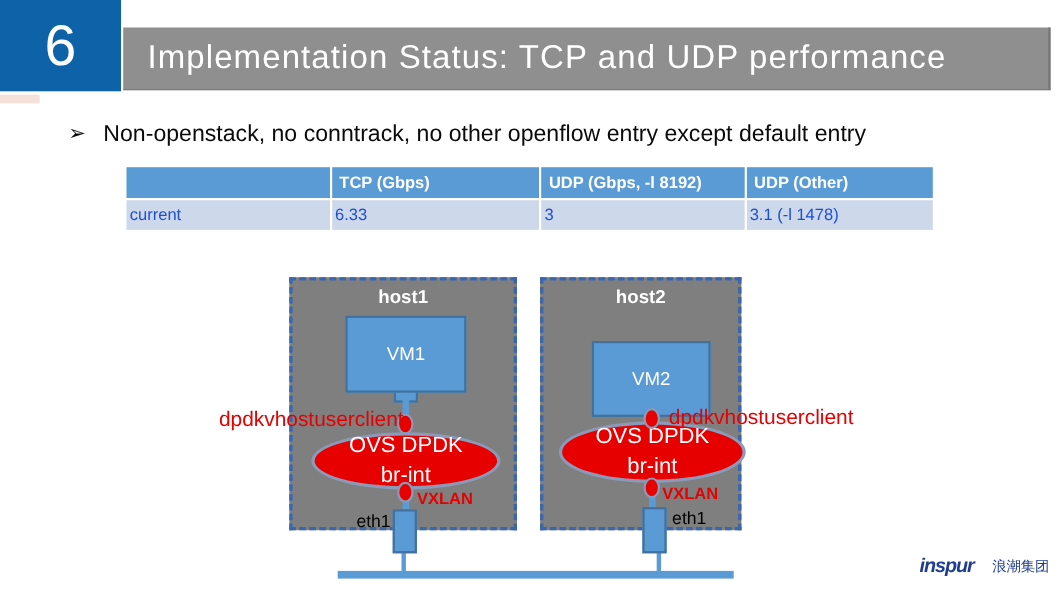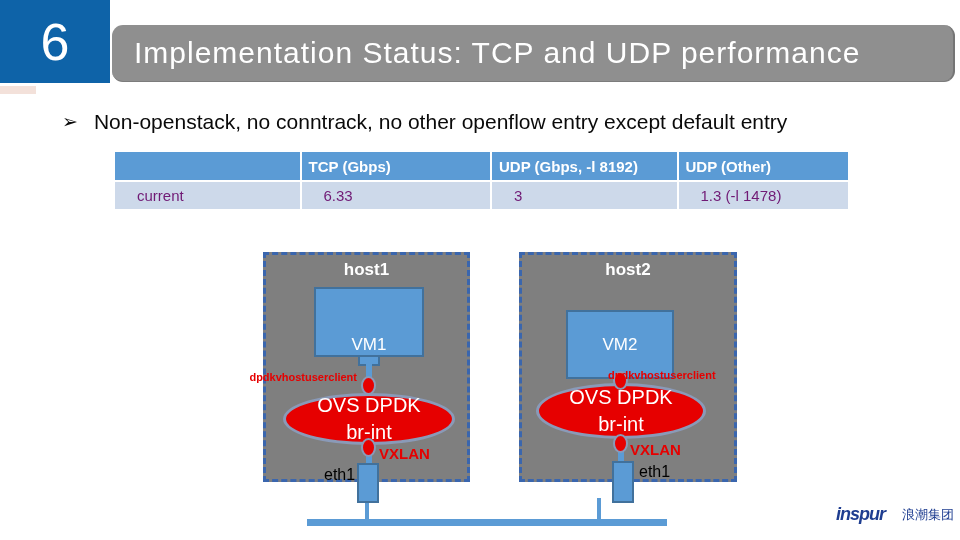--- a/index.html
+++ b/index.html
@@ -14,21 +14,21 @@
     background:var(--number-blue);color:#fff;
     display:flex;align-items:center;justify-content:center;
     font-size:52px;font-weight:400;
   }
   .title-bar{
     position:absolute;left:112px;top:25px;width:843px;height:57px;
     background:var(--title-gray);
     border-right:2px solid #757575;border-bottom:1px solid #7c7c7c;
     color:#fff;display:flex;align-items:center;
     padding-left:22px;box-sizing:border-box;
-    font-size:30px;letter-spacing:1px;font-weight:400;border-radius:11px;
+    font-size:30px;letter-spacing:1px;font-weight:400;
   }
   .accent-strip{
     position:absolute;left:0;top:86px;width:36px;height:8px;
     background:var(--accent-strip);
   }
   
   .bullet{
     position:absolute;left:62px;top:110px;width:860px;
     display:flex;align-items:baseline;gap:16px;
     color:var(--text-black);font-size:21px;
@@ -37,41 +37,41 @@
   
   table.perf-table{
     position:absolute;left:113px;top:150px;width:737px;
     border-collapse:separate;border-spacing:2px;table-layout:fixed;
     font-size:15px;
   }
   table.perf-table th{
     background:var(--accent-blue);color:#fff;text-align:left;
     font-weight:bold;height:28px;padding:0 0 0 7px;margin-top:20px;
   }
-  table.perf-table td{height:27px;padding:0 0 0 22px;color:#701a75;}
+  table.perf-table td{height:27px;padding:0 0 0 3px;color:#1d4ed8;}
   tr.odd  td{background:var(--row-odd);}
   tr.even td{background:var(--row-even);}
   col.c0{width:184px;} col.c1{width:188px;} col.c2{width:184px;} col.c3{width:169px;}
   
   .host{
     position:absolute;top:252px;height:230px;background:var(--host-gray);
     border:3px dashed var(--dash-blue);box-sizing:border-box;padding-left:45px;
   }
   .host1{left:263px;width:207px;}
-  .host2{left:519px;width:218px;}
+  .host2{left:491px;width:183px;}
   .host-title{
     position:absolute;top:5px;left:0;right:0;text-align:center;
     color:#fff;font-weight:bold;font-size:17px;
   }
   .vm{
     position:absolute;background:var(--accent-blue);border:2px solid var(--vm-border);
     box-sizing:border-box;display:flex;align-items:center;justify-content:center;
     color:#fff;font-size:17px;z-index:2;
   }
-  .host1 .vm{left:48px;top:32px;width:110px;height:70px;align-items:flex-end;}
+  .host1 .vm{left:48px;top:32px;width:110px;height:70px;}
   .host2 .vm{left:44px;top:31px;width:108px;height:69px;margin-top:24px;}
   .vm-tab{
     position:absolute;width:22px;height:26px;background:var(--accent-blue);
     border:2px solid var(--vm-border);box-sizing:border-box;z-index:1;
   }
   .host1 .vm-tab{left:92px;top:85px;}
   .host2 .vm-tab{left:88px;top:84px;}
   .vline{position:absolute;width:6px;background:var(--accent-blue);z-index:1;}
   .host1 .vline{left:100px;top:104px;height:112px;}
   .host2 .vline{left:96px;top:102px;height:112px;}
@@ -98,21 +98,21 @@
   .host2 .vxlan-label{left:108px;top:186px;}
   .nic-label{position:absolute;color:#000;font-size:16px;z-index:5;white-space:nowrap;}
   .host1 .nic-label{left:58px;top:211px;}
   .host2 .nic-label{left:117px;top:208px;}
   .nic{
     position:absolute;background:var(--accent-blue);border:2px solid var(--vm-border);
     box-sizing:border-box;z-index:2;
   }
   .host1 .nic{left:91px;top:208px;width:22px;height:40px;}
   .host2 .nic{left:90px;top:206px;width:22px;height:42px;}
-  .dpdk-label{position:absolute;color:var(--red);font-weight:bold;font-size:11px;z-index:6;white-space:nowrap;}
+  .dpdk-label{position:absolute;color:var(--red);font-weight:normal;font-size:19px;z-index:6;white-space:nowrap;}
   .dpdk1{left:199px;top:371px;width:158px;text-align:right;}
   .dpdk2{left:608px;top:369px;}
   .drop{position:absolute;width:4px;background:var(--accent-blue);}
   .drop1{left:365px;top:498px;height:24px;}
   .drop2{left:597px;top:498px;height:24px;}
   .net-bar{position:absolute;left:307px;top:519px;width:360px;height:7px;background:var(--accent-blue);}
   
   .logo{position:absolute;left:836px;top:504px;color:var(--logo-blue);display:flex;align-items:center;gap:17px;}
   .logo .latin{font-size:18px;font-weight:bold;font-style:italic;letter-spacing:-1px;}
   .logo .cjk{font-size:13px;font-weight:normal;letter-spacing:0;}
@@ -146,21 +146,21 @@
         <tr>
       <th></th>
       <th>TCP (Gbps)</th>
       <th>UDP (Gbps, -l 8192)</th>
       <th>UDP (Other)</th>
     </tr>
     <tr class="odd">
       <td>current</td>
       <td>6.33</td>
       <td>3</td>
-      <td>1.3 (-l 1478)</td>
+      <td>3.1 (-l 1478)</td>
     </tr>
   </tbody>
     </table>
 
   <div class="host host1">
     <div class="host-title">host1</div>
     <div class="vm-tab"></div>
     <div class="vline"></div>
     <div class="vm">
       <span>VM1</span>

